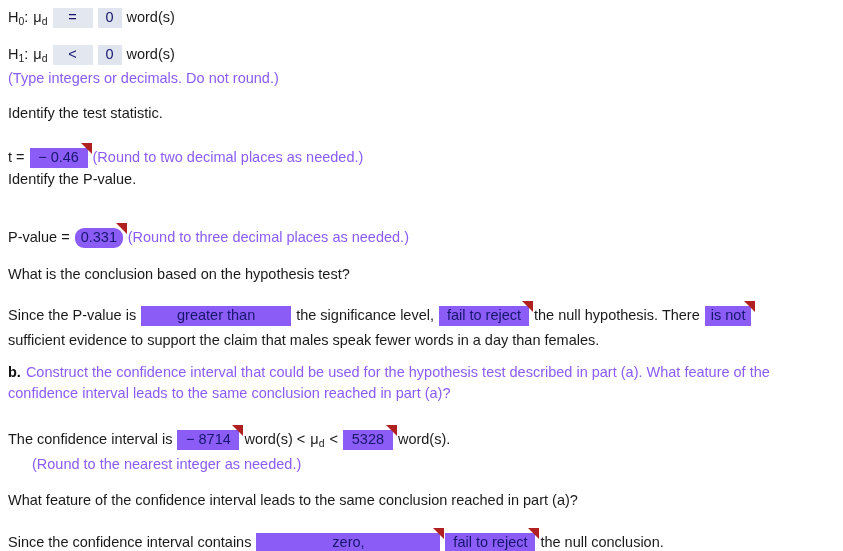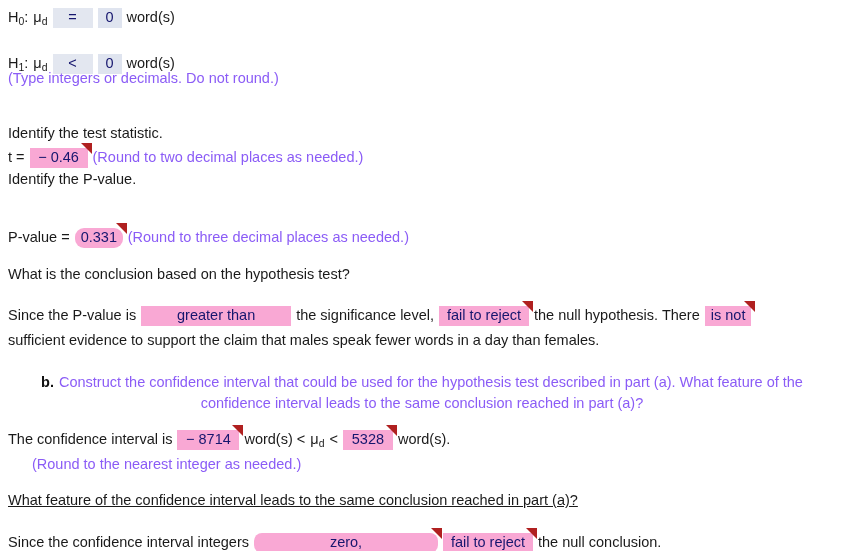--- a/index.html
+++ b/index.html
@@ -41,21 +41,21 @@
     color: #1a1a1a;
   }
   .bold {
     font-weight: bold;
     color: #111111;
   }
   
   .fld {
     position: relative;
     display: inline-block;
-    background: #f9a8d4;
+    background: #8b5cf6;
     color: #16166e;
     text-align: center;
     vertical-align: baseline;
     padding: 2px 6px 3px 6px;
     box-sizing: border-box;
   }
   .fld.op {
     background: #e3e7f0;
     color: #16166e;
   }
@@ -85,55 +85,55 @@
 </style>
 </head>
 <body>
 
 <div class="page">
 
   <div class="line" style="top:8px;">
     <span class="dark nowrap"><span>H</span><sub>0</sub>:</span><span class="sp"></span><span class="dark nowrap"><span class="mu">μ</span><sub>d</sub></span><span class="sp"></span><span class="fld op" style="width:40px;">=</span><span class="sp"></span><span class="fld plain" style="width:24px;">0</span><span class="sp"></span><span class="dark">word(s)</span>
   </div>
 
-  <div class="line" style="top:54px;">
+  <div class="line" style="top:45px;">
     <span class="dark nowrap"><span>H</span><sub>1</sub>:</span><span class="sp"></span><span class="dark nowrap"><span class="mu">μ</span><sub>d</sub></span><span class="sp"></span><span class="fld op" style="width:40px;">&lt;</span><span class="sp"></span><span class="fld plain" style="width:24px;">0</span><span class="sp"></span><span class="dark">word(s)</span>
   </div>
 
   <div class="line blue" style="top:71px;">(Type integers or decimals. Do not round.)</div>
 
-  <div class="line dark" style="top:126px;">Identify the test statistic.</div>
+  <div class="line dark" style="top:106px;">Identify the test statistic.</div>
 
   <div class="line" style="top:148px;">
     <span class="dark">t =</span><span class="sp"></span><span class="fld mark" style="width:58px;">− 0.46</span><span class="sp"></span><span class="blue">(Round to two decimal places as needed.)</span>
   </div>
 
   <div class="line dark" style="top:172px;">Identify the P-value.</div>
 
   <div class="line" style="top:228px;">
     <span class="dark">P-value =</span><span class="sp"></span><span class="fld mark" style="width:48px;border-radius:9px;">0.331</span><span class="sp"></span><span class="blue">(Round to three decimal places as needed.)</span>
   </div>
 
   <div class="line dark" style="top:267px;">What is the conclusion based on the hypothesis test?</div>
 
   <div class="line" style="top:306px;">
     <span class="dark">Since the P-value is</span><span class="sp"></span><span class="fld" style="width:150px;">greater than</span><span class="sp"></span><span class="dark">the significance level,</span><span class="sp"></span><span class="fld mark" style="width:90px;">fail to reject</span><span class="sp"></span><span class="dark">the null hypothesis. There</span><span class="sp"></span><span class="fld mark" style="width:46px;">is not</span>
   </div>
 
   <div class="line dark" style="top:333px;">sufficient evidence to support the claim that males speak fewer words in a day than females.</div>
 
-  <div class="wrapline" style="top:372px; width:828px;text-align:center;">
+  <div class="wrapline" style="top:362px; width:828px;">
     <span class="bold">b.</span><span class="sp"></span><span class="blue">Construct the confidence interval that could be used for the hypothesis test described in part (a). What feature of the confidence interval leads to the same conclusion reached in part (a)?</span>
   </div>
 
   <div class="line" style="top:430px;">
     <span class="dark">The confidence interval is</span><span class="sp"></span><span class="fld mark" style="width:62px;">− 8714</span><span class="sp"></span><span class="dark">word(s) &lt;</span><span class="sp"></span><span class="dark nowrap"><span class="mu">μ</span><sub>d</sub></span><span class="sp"></span><span class="dark">&lt;</span><span class="sp"></span><span class="fld mark" style="width:50px;">5328</span><span class="sp"></span><span class="dark">word(s).</span>
   </div>
 
   <div class="line blue" style="top:457px;margin-left:24px;">(Round to the nearest integer as needed.)</div>
 
-  <div class="line dark" style="top:493px;text-decoration:underline;">What feature of the confidence interval leads to the same conclusion reached in part (a)?</div>
+  <div class="line dark" style="top:493px;">What feature of the confidence interval leads to the same conclusion reached in part (a)?</div>
 
   <div class="line" style="top:533px;">
-    <span class="dark">Since the confidence interval integers</span><span class="sp"></span><span class="fld mark" style="width:184px;border-radius:8px;">zero,</span><span class="sp"></span><span class="fld mark" style="width:90px;">fail to reject</span><span class="sp"></span><span class="dark">the null conclusion.</span>
+    <span class="dark">Since the confidence interval contains</span><span class="sp"></span><span class="fld mark" style="width:184px;">zero,</span><span class="sp"></span><span class="fld mark" style="width:90px;">fail to reject</span><span class="sp"></span><span class="dark">the null conclusion.</span>
   </div>
 
 </div>
 
 </body></html>

